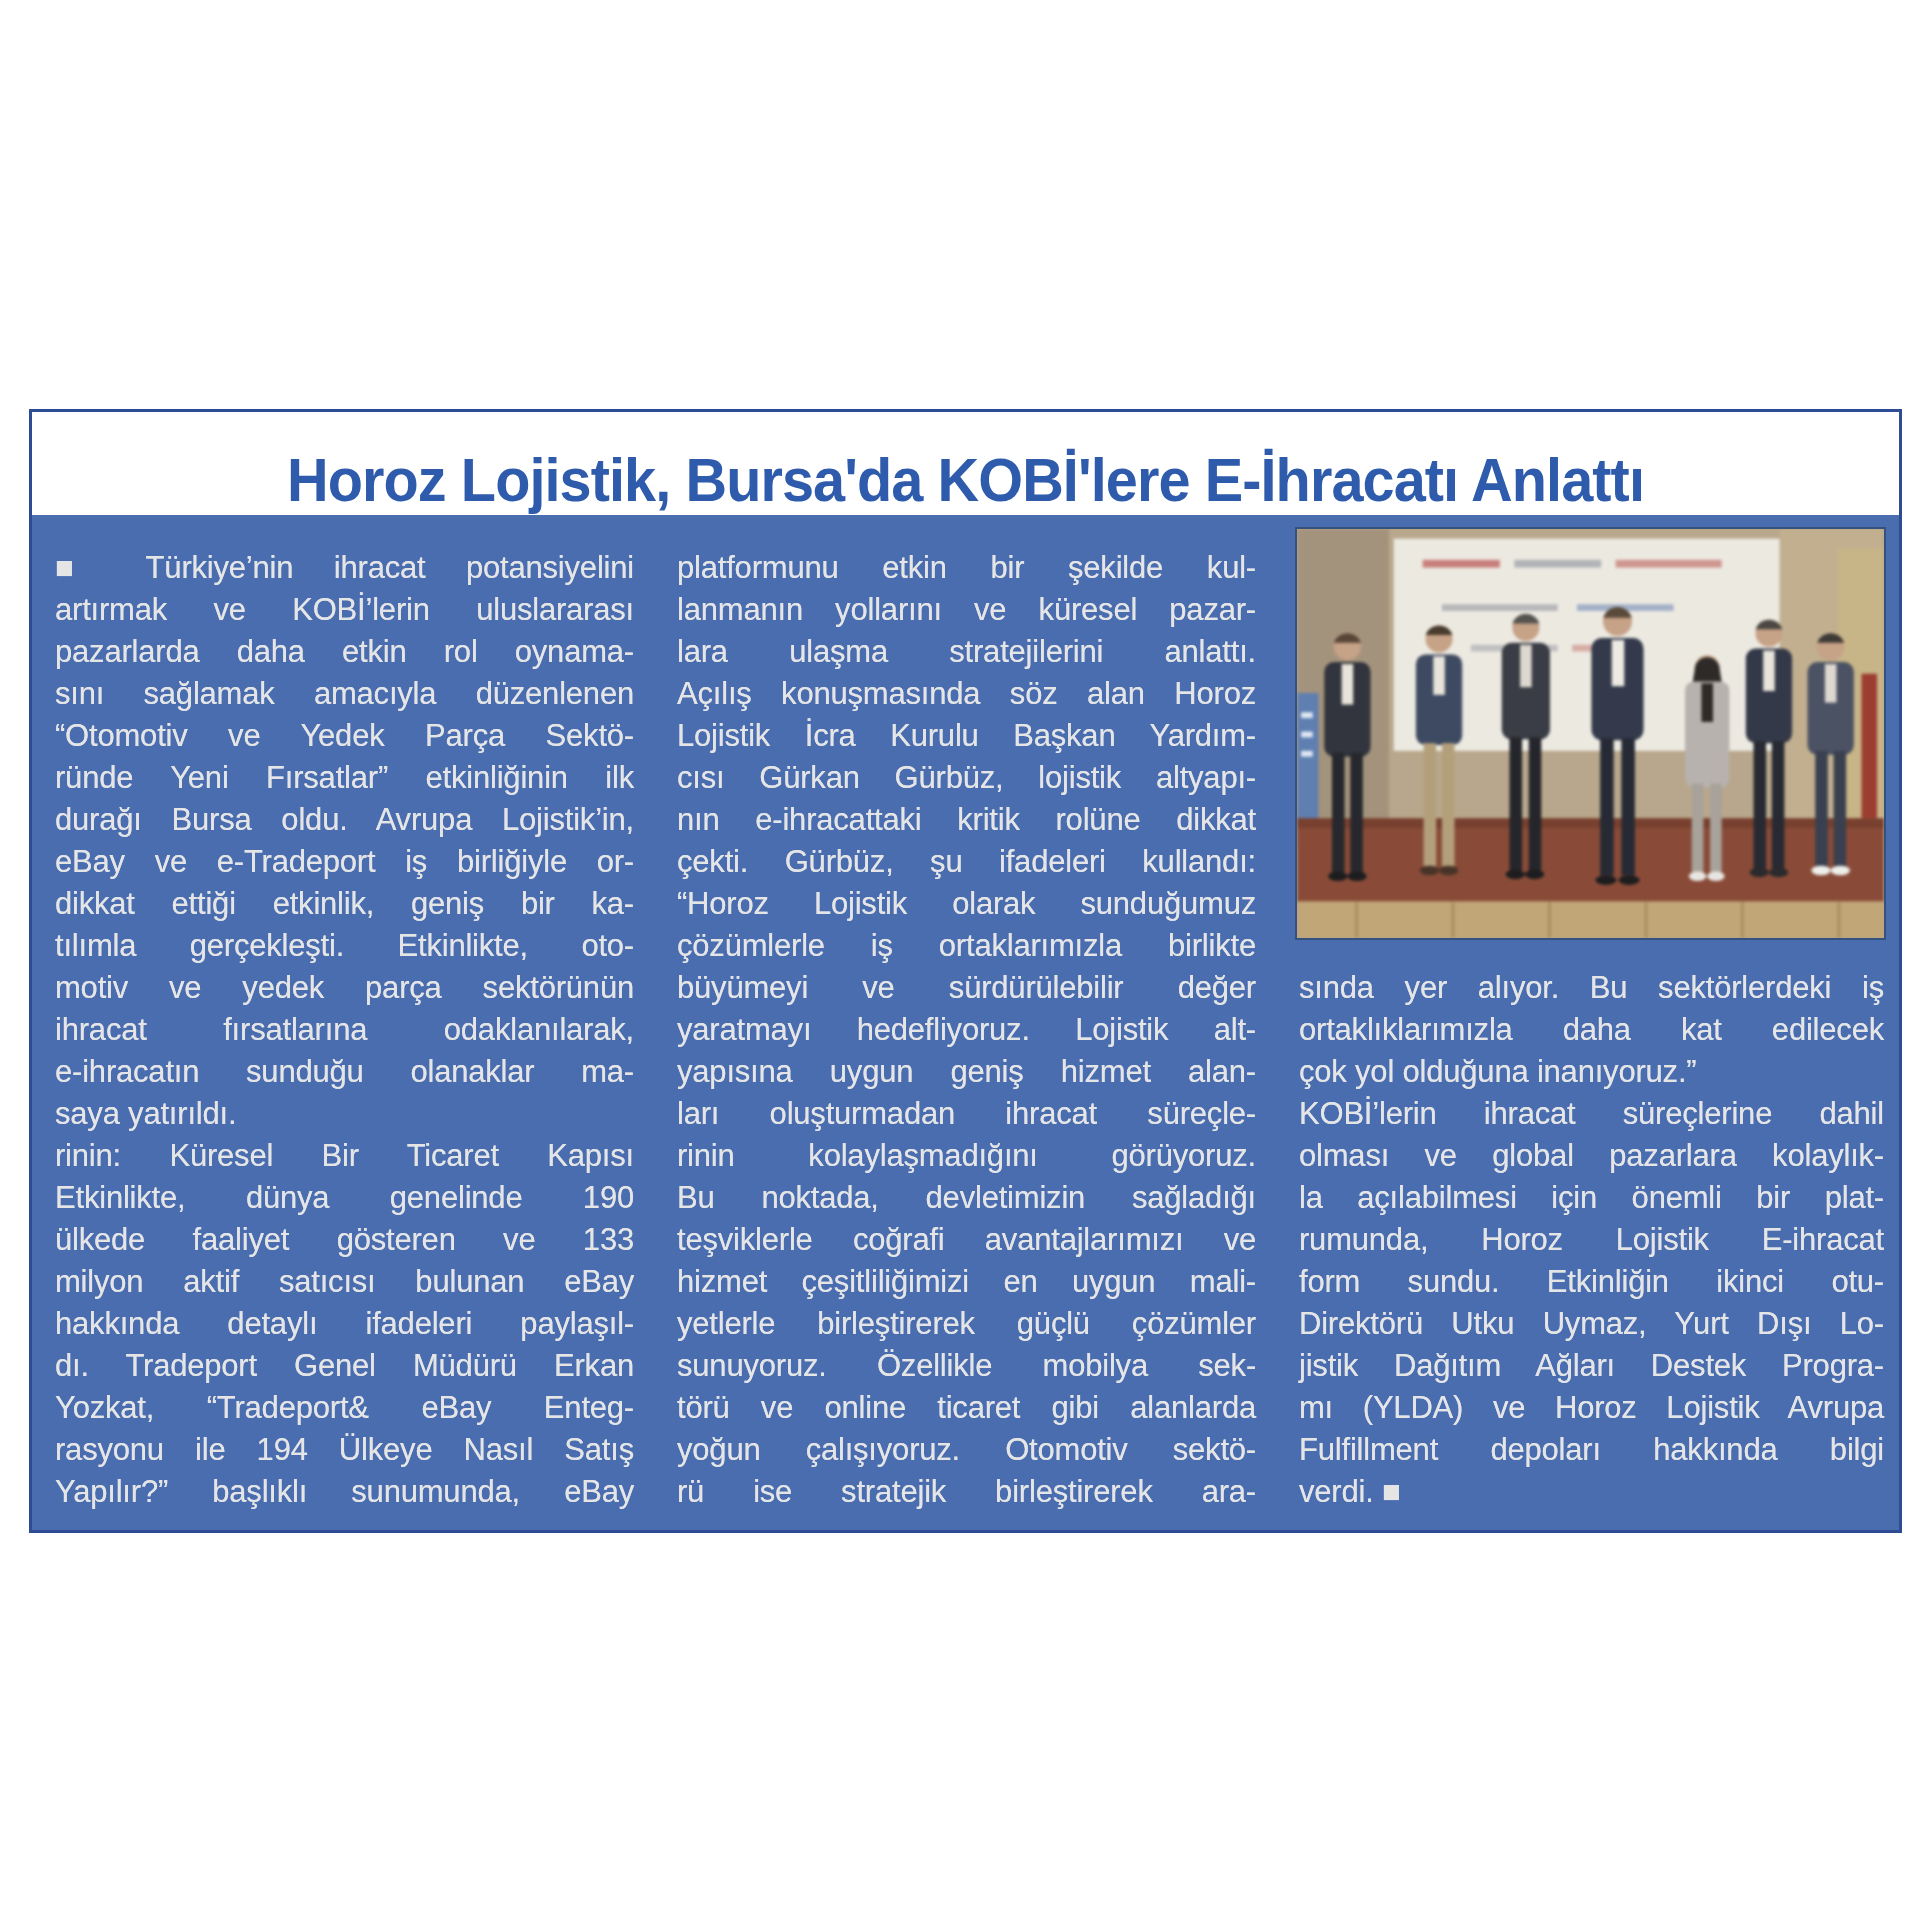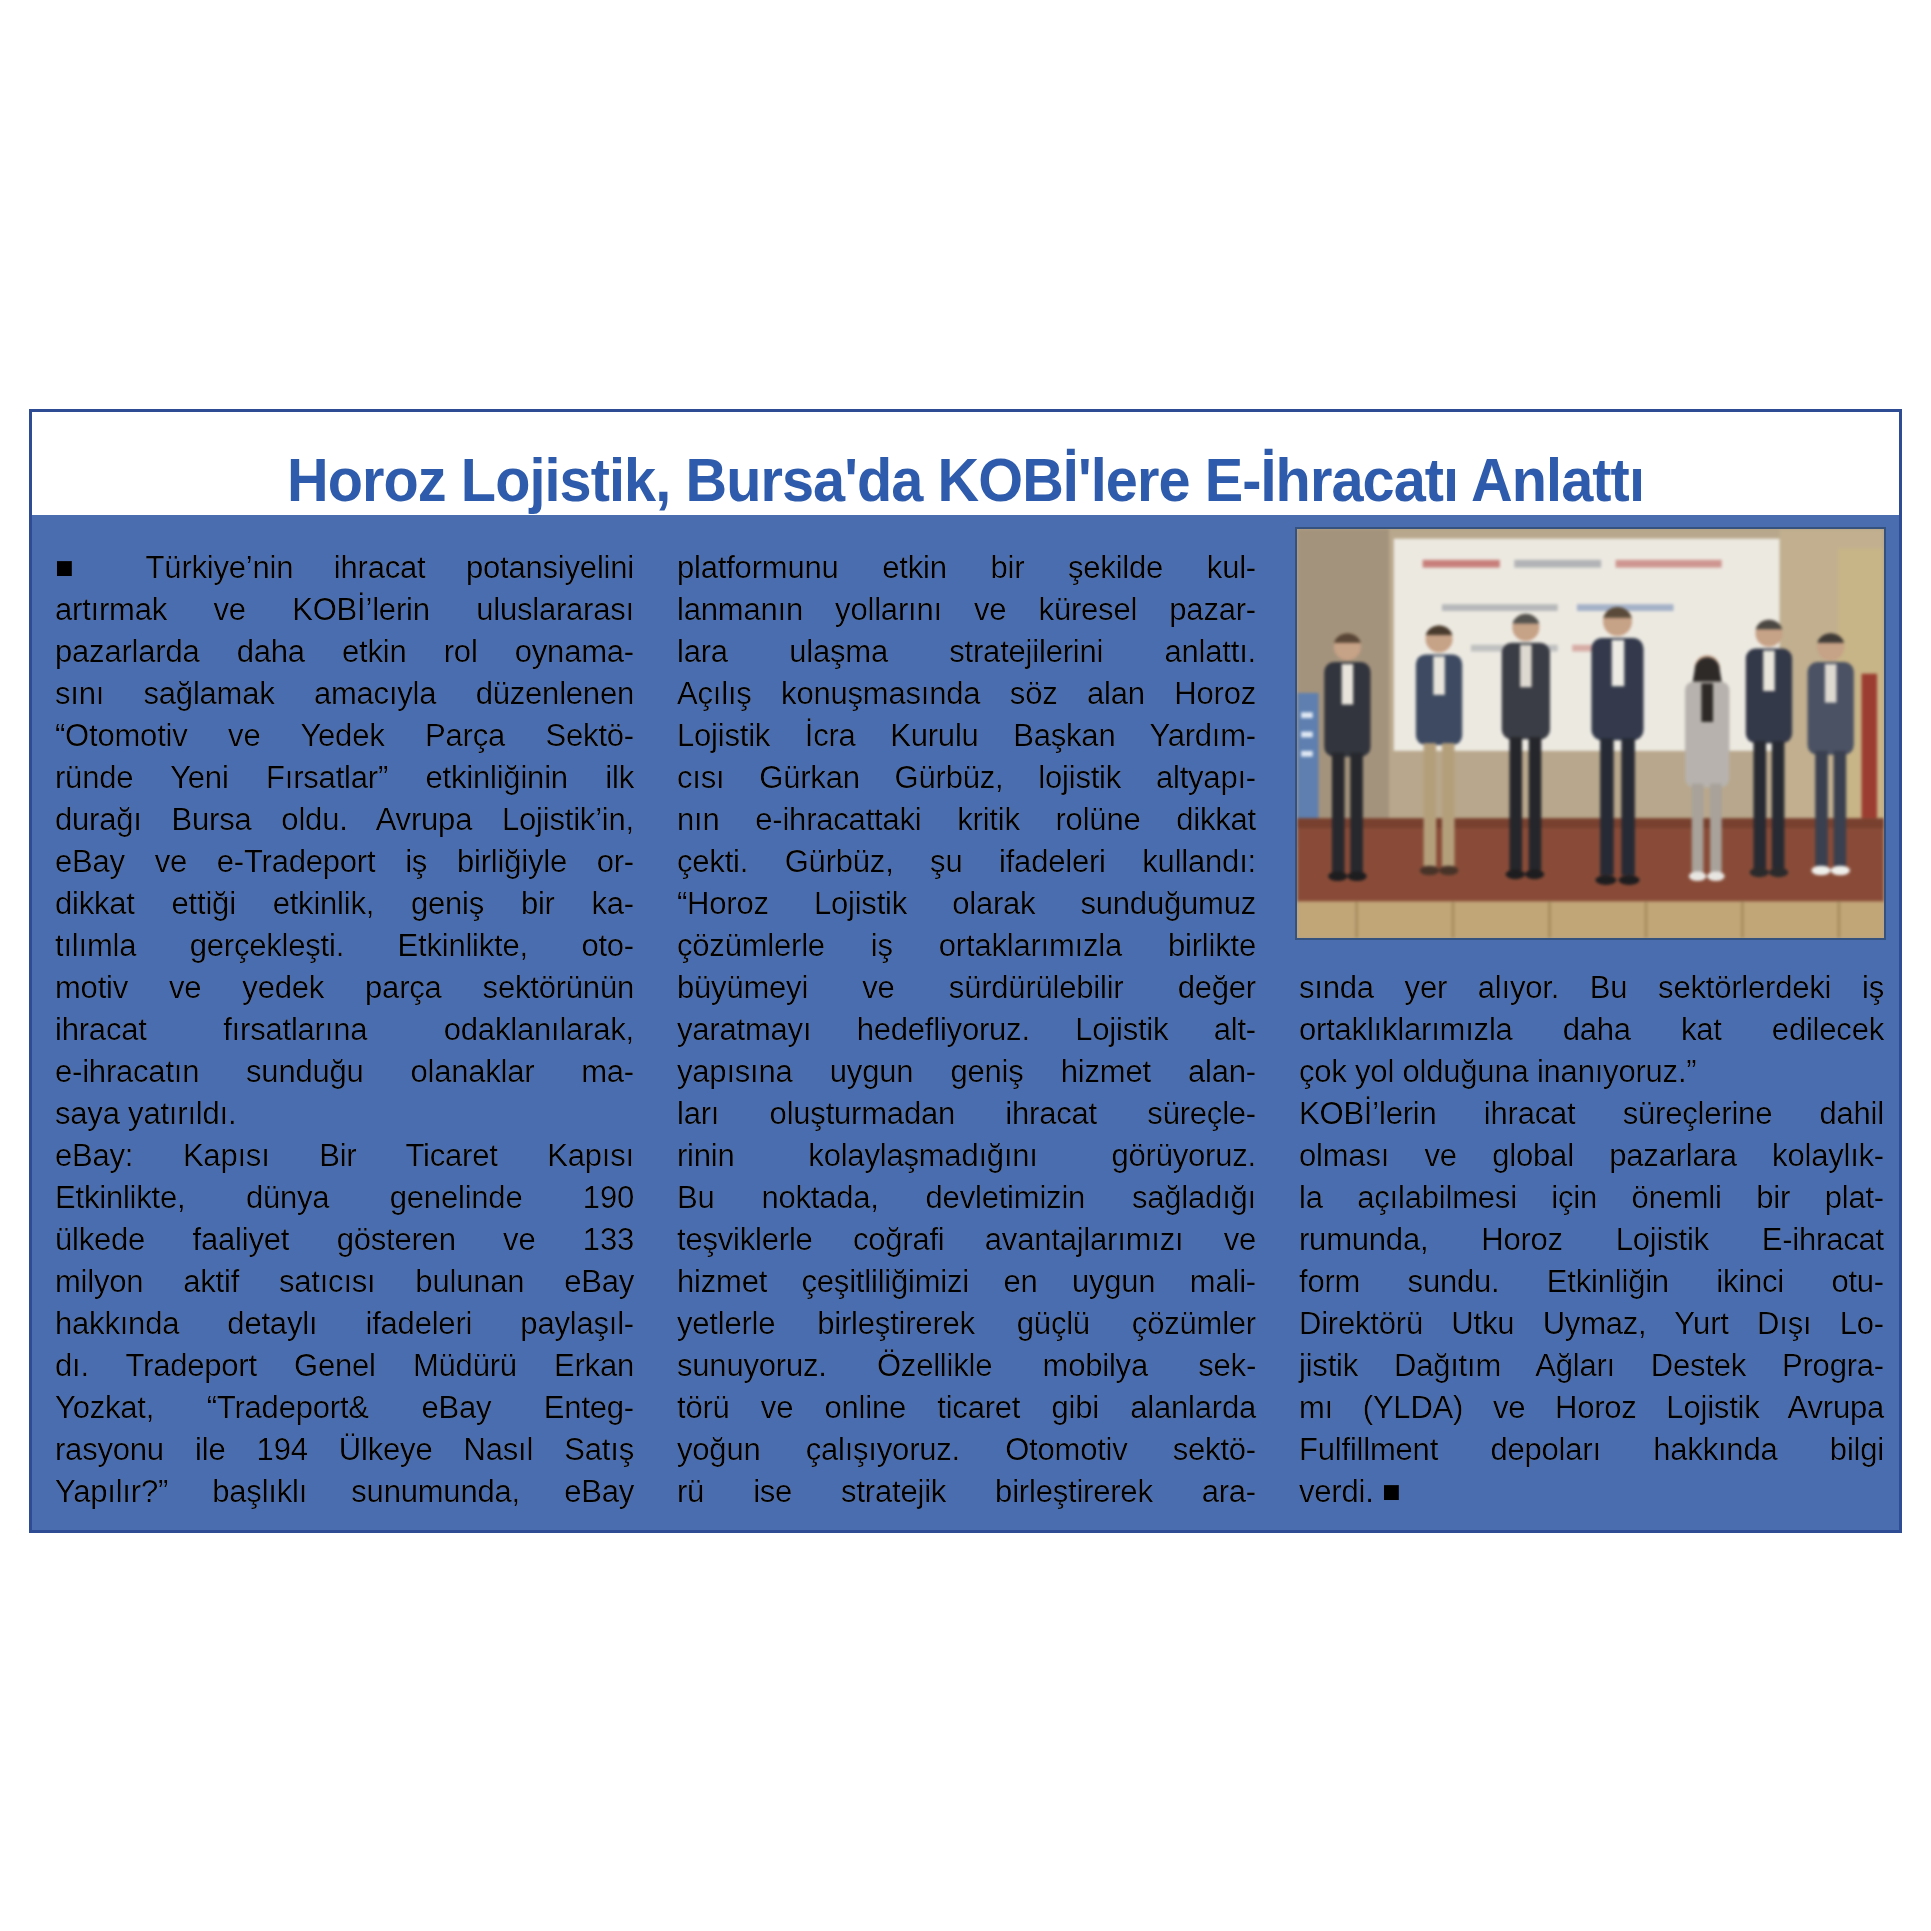--- a/index.html
+++ b/index.html
@@ -22,21 +22,21 @@
   .body-blue{
     position:relative;height:1009px;background:#4a6db0;
   }
   .col{
     position:absolute;top:32px;width:579px;
   }
   .col1{left:23px;}
   .col2{left:645px;}
   .col3{left:1267px;top:452px;width:585px;}
   .line{
-    color:#000000;font-size:31px;line-height:42px;letter-spacing:-0.2px;
+    color:#e5e5e5;font-size:31px;line-height:42px;letter-spacing:-0.2px;
     text-align:justify;text-align-last:justify;
     text-shadow:0 0 0.6px rgba(240,248,255,0.7);
     white-space:nowrap;
   }
   .line.nj{text-align-last:left;}
   .photo-frame{
     position:absolute;left:1263px;top:11.6px;width:591px;height:413px;
     border:2.9px solid #35527f;box-sizing:border-box;background:#b5a288;overflow:hidden;
   }
   .photo-frame svg{display:block;width:100%;height:100%;filter:blur(1.5px) saturate(0.92);}
@@ -59,21 +59,21 @@
           <div class="line">“Otomotiv ve Yedek Parça Sektö-</div>
           <div class="line">ründe Yeni Fırsatlar” etkinliğinin ilk</div>
           <div class="line">durağı Bursa oldu. Avrupa Lojistik’in,</div>
           <div class="line">eBay ve e-Tradeport iş birliğiyle or-</div>
           <div class="line">dikkat ettiği etkinlik, geniş bir ka-</div>
           <div class="line">tılımla gerçekleşti. Etkinlikte, oto-</div>
           <div class="line">motiv ve yedek parça sektörünün</div>
           <div class="line">ihracat fırsatlarına odaklanılarak,</div>
           <div class="line">e-ihracatın sunduğu olanaklar ma-</div>
           <div class="line nj">saya yatırıldı.</div>
-          <div class="line">eBay: Kapısı Bir Ticaret Kapısı</div>
+          <div class="line">rinin: Küresel Bir Ticaret Kapısı</div>
           <div class="line">Etkinlikte, dünya genelinde 190</div>
           <div class="line">ülkede faaliyet gösteren ve 133</div>
           <div class="line">milyon aktif satıcısı bulunan eBay</div>
           <div class="line">hakkında detaylı ifadeleri paylaşıl-</div>
           <div class="line">dı. Tradeport Genel Müdürü Erkan</div>
           <div class="line">Yozkat, “Tradeport&amp; eBay Enteg-</div>
           <div class="line">rasyonu ile 194 Ülkeye Nasıl Satış</div>
           <div class="line">Yapılır?” başlıklı sunumunda, eBay</div>
         </div>
 

